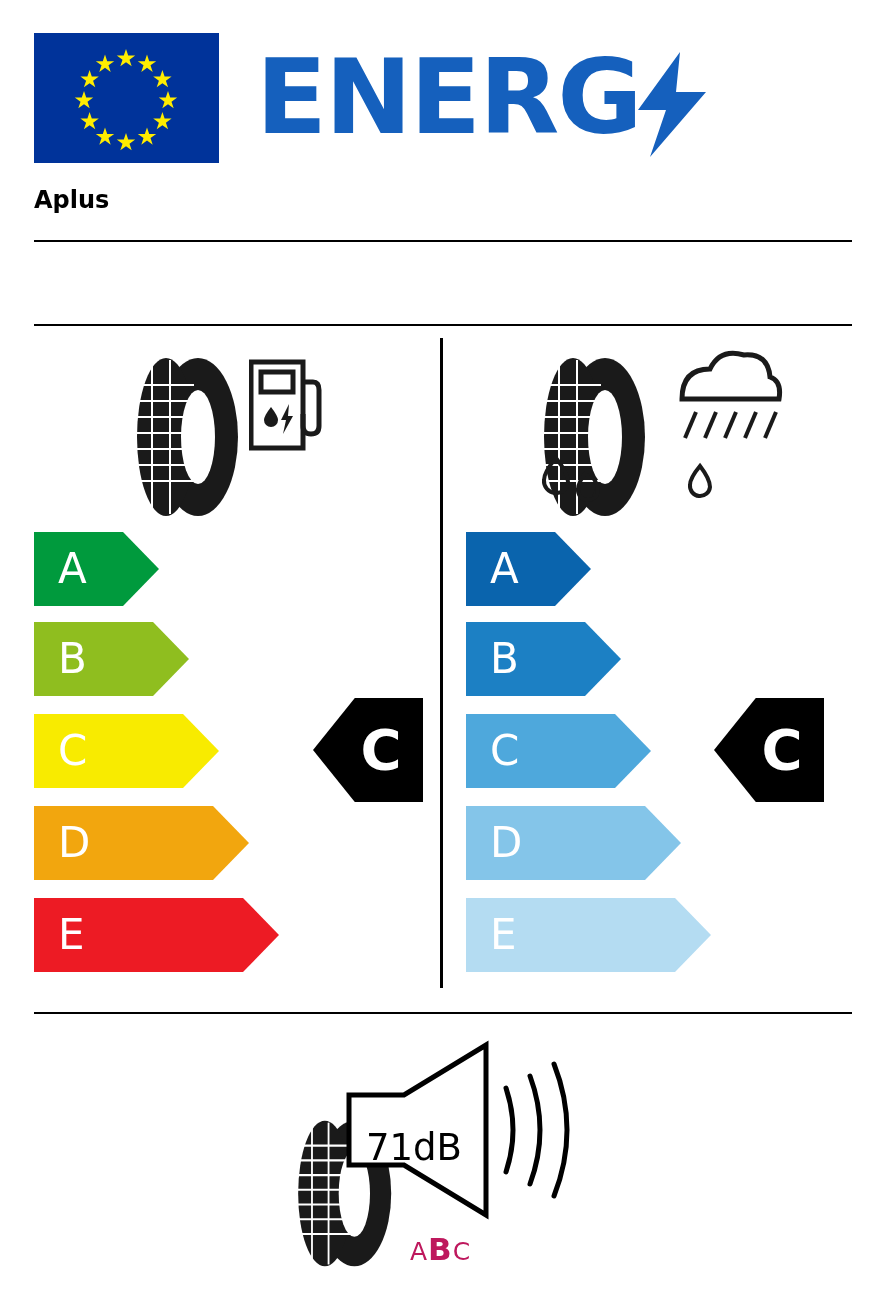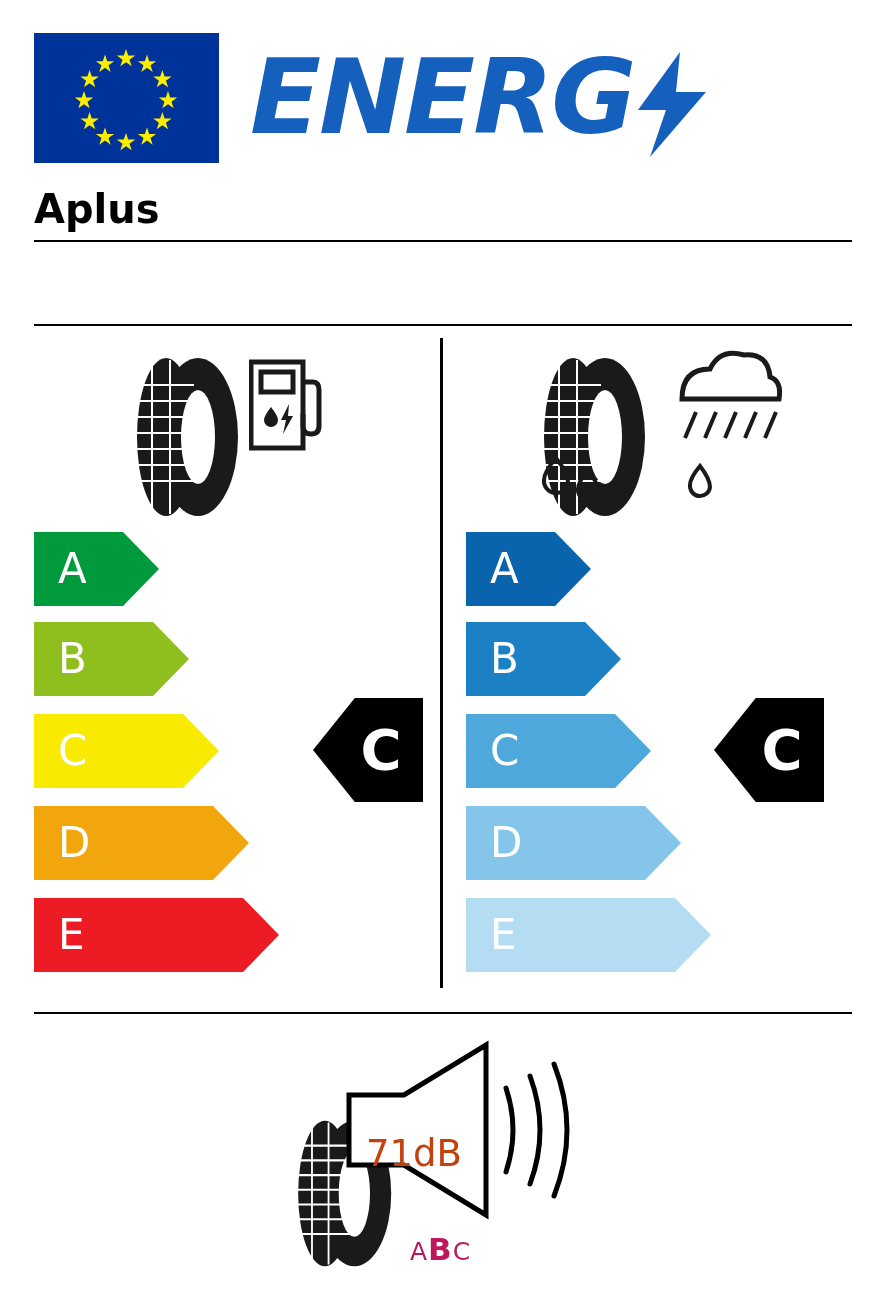--- a/index.html
+++ b/index.html
@@ -19,36 +19,35 @@
   #eu-flag {
     position: absolute;
     left: 34px;
     top: 33px;
     width: 185px;
     height: 130px;
     background: #00339a;
   }
   #energ-word {
     position: absolute;
-    left: 250px;
+    left: 256px;
     top: 40px;
     font-size: 104px;
     font-weight: 700;
     letter-spacing: -2px;
     color: #1560bd;
     line-height: 115px;
     font-family: "DejaVu Sans", "Liberation Sans", sans-serif;
-    font-style: italic;
   }
 
   #brand-name {
     position: absolute;
     left: 34px;
     top: 186px;
-    font-size: 40px;
+    font-size: 24px;
     font-weight: 700;
     color: #000;
   }
 
   .rule {
     position: absolute;
     background: #000;
     height: 2px;
   }
   #rule-top    { left: 34px; top: 240px; width: 818px; }
@@ -107,23 +106,23 @@
   #noise-area {
     position: absolute;
     left: 280px;
     top: 1040px;
     width: 330px;
     height: 230px;
   }
   #noise-db {
     position: absolute;
     left: 86px;
-    top: 92px;
+    top: 86px;
     font-size: 37px;
-    color: #c2410c;
+    color: #000000;
     font-weight: 400;
   }
   #noise-classes {
     position: absolute;
     left: 130px;
     top: 191px;
     font-size: 25px;
     color: #be185d;
     letter-spacing: 1px;
   }

